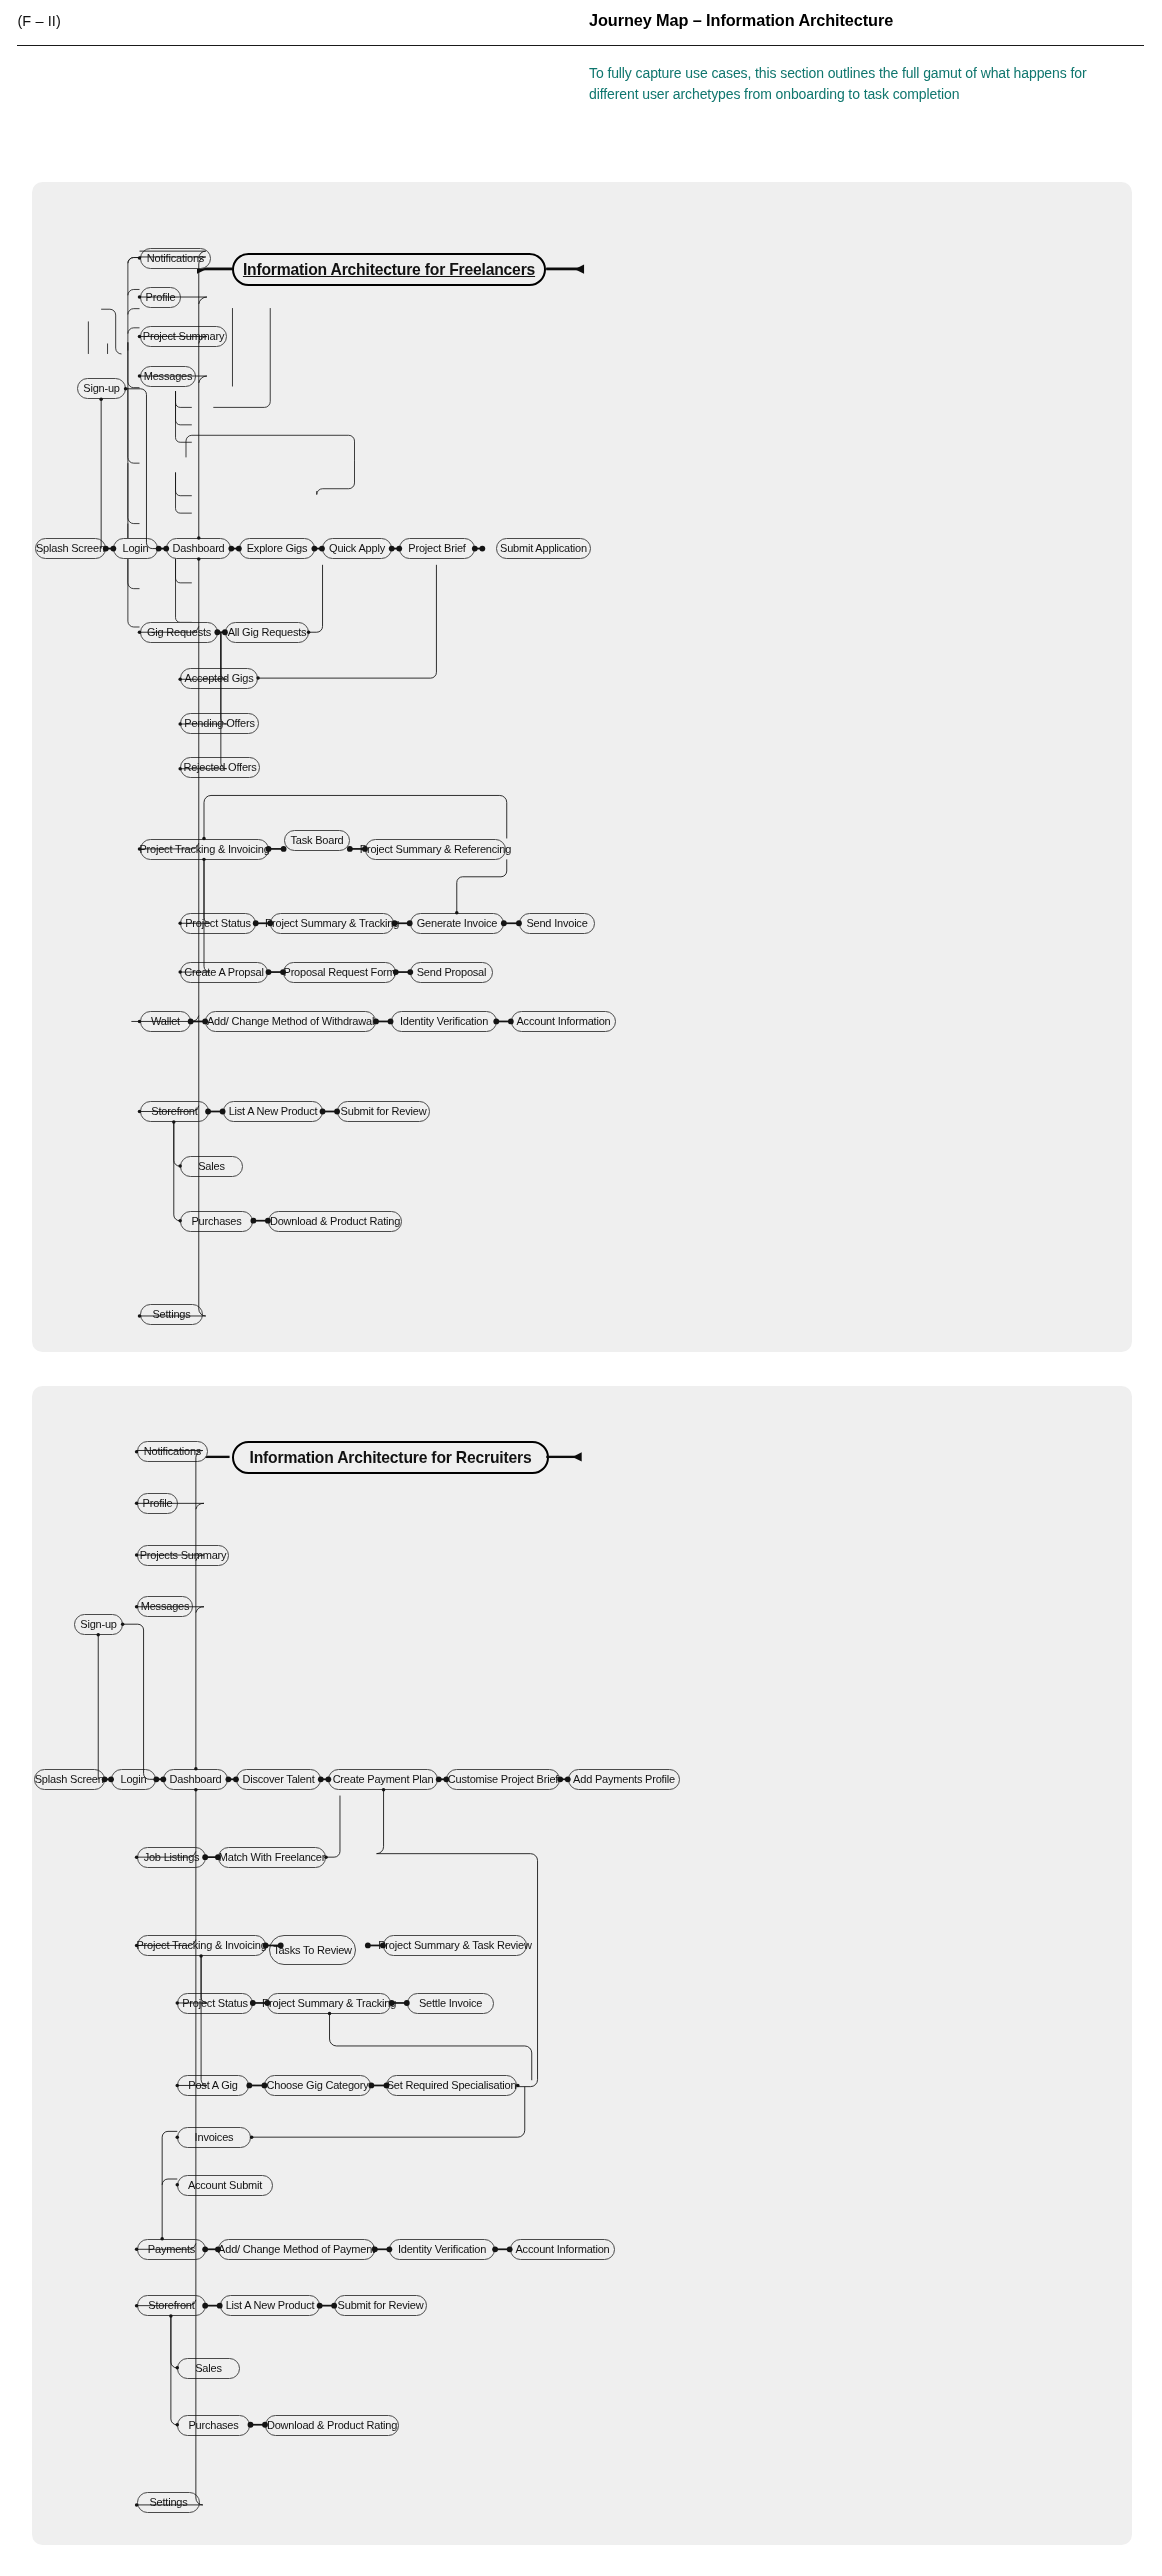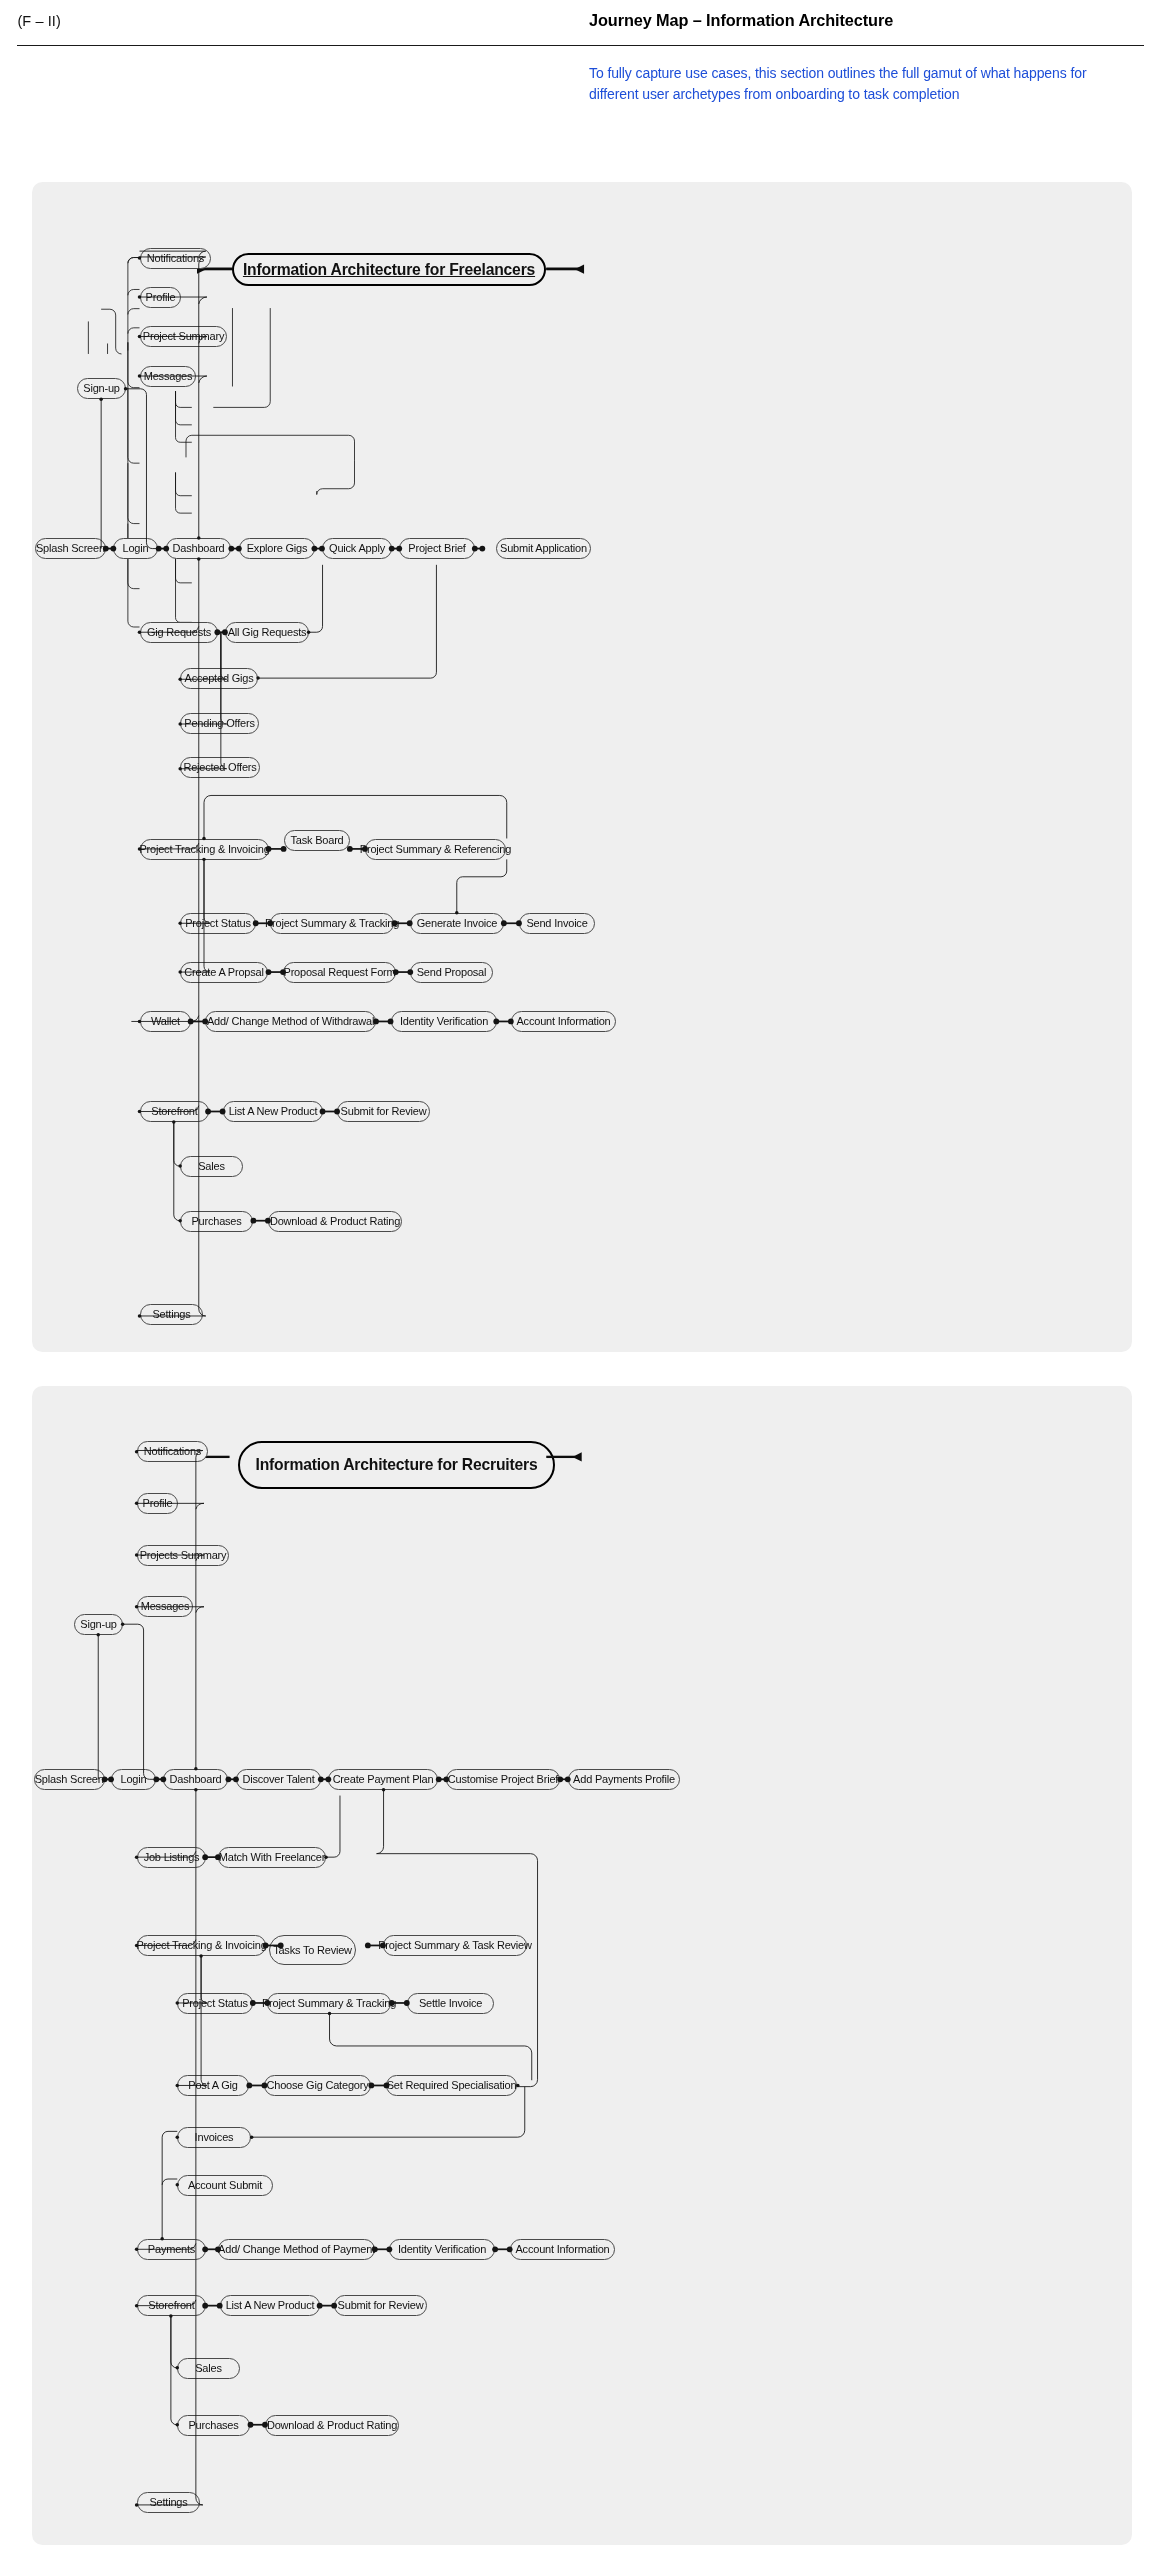--- a/index.html
+++ b/index.html
@@ -17,21 +17,21 @@
   .hdr-title{
     position:absolute;left:589px;top:10.5px;
     font-size:16.3px;font-weight:700;letter-spacing:-0.1px;color:#000;
   }
   .hdr-rule{
     position:absolute;left:17.4px;top:45px;width:1127px;height:1.2px;
     background:#1a1a1a;
   }
   .hdr-desc{
     position:absolute;left:589px;top:63px;width:546px;
-    font-size:14px;line-height:1.48;color:#1d4ed8;letter-spacing:-0.1px;
+    font-size:14px;line-height:1.48;color:#0f766e;letter-spacing:-0.1px;
   }
 
   
   .panel{
     position:absolute;background:#efefef;border-radius:10.5px;
   }
   #panel-freelancers{left:32px;top:182px;width:1100px;height:1170px;}
   #panel-recruiters{left:32px;top:1386px;width:1100px;height:1159px;}
 
   
@@ -305,21 +305,21 @@
         <circle cx="244" cy="1618" r="3"></circle>
       <circle cx="255" cy="1694" r="3"></circle>
         <circle cx="255" cy="1788" r="3"></circle>
       <circle cx="185" cy="1952" r="3"></circle>
     </g>
   </svg>
 </div>
 
 <div class="panel" id="panel-recruiters">
 
-  <div class="node title" style="left:206px;top:55px;width:317px;height:48px;">Information Architecture for  Recruiters</div>
+  <div class="node title" style="left:200px;top:55px;width:317px;height:33px;">Information Architecture for  Recruiters</div>
 
   <svg class="diagram" viewBox="0 0 1893 1995" preserveAspectRatio="none" style="pointer-events:none">
     <g fill="#0d0d0d" stroke="none">
       <polygon points="279,114 295,122 279,130"></polygon>
       <polygon points="946,114 930,122 946,130"></polygon>
     </g>
     <g stroke="#0d0d0d" stroke-width="4" fill="none">
       <path d="M290 122 H340"></path>
         <path d="M885 122 H935"></path>
     </g>

